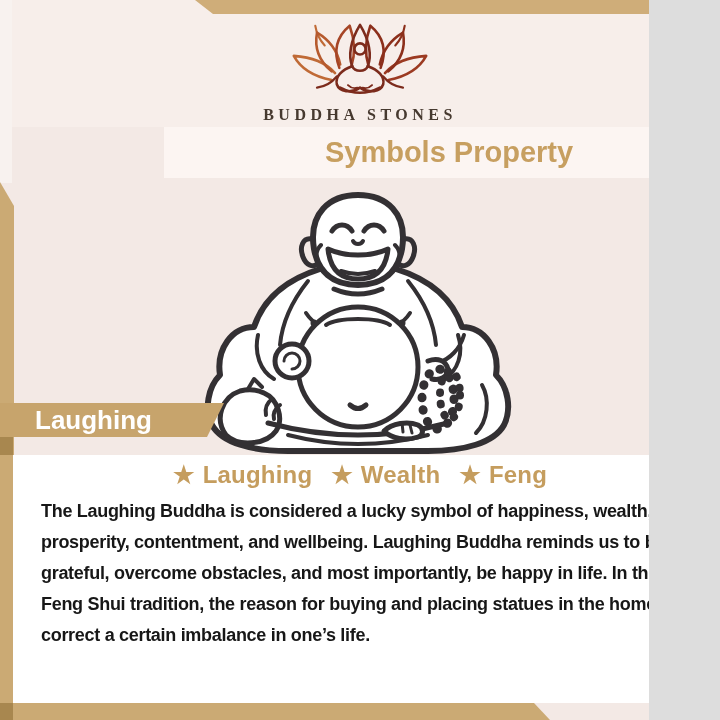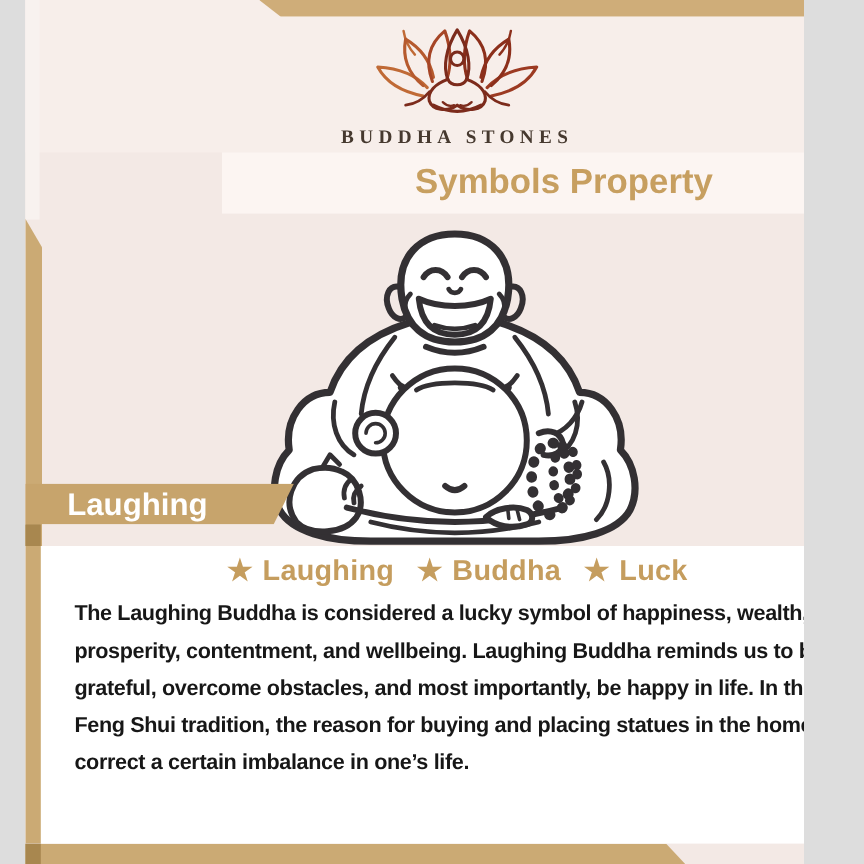--- a/index.html
+++ b/index.html
@@ -1,20 +1,19 @@
 <!DOCTYPE html>
 <html><head>
 <meta charset="utf-8">
 <style>
   html,body{margin:0;padding:0;background:#ddd;}
   #stage{
     position:relative;width:649px;height:720px;overflow:hidden;
     background:#f3e9e5;
     font-family:"Liberation Sans", sans-serif;
-    margin-left:21px;
   }
   
   .top-section{position:absolute;left:0;top:0;width:720px;height:127px;background:#f7eeea;}
   .left-light-strip{position:absolute;left:0;top:0;width:12px;height:183px;background:#f8f2ef;}
   .logo-wrap{position:absolute;left:0;top:14px;width:720px;height:110px;text-align:center;}
   .logo-wrap svg{display:block;margin:4px auto 0 auto;}
   .wordmark{
     font-family:"Liberation Serif", serif;font-size:16px;font-weight:600;
     letter-spacing:.28em;color:#46392f;margin-top:2px;
   }
@@ -173,19 +172,19 @@
 
       <path d="M146 104 Q170 114 194 104" stroke-width="5"></path>
     </svg>
   </div>
 
   <div class="figure-label">Laughing Buddha</div>
 
   <div class="content-panel">
     <div class="benefits-line">
       <span class="benefit"><span class="star">★</span><span>Laughing</span></span>
-      <span class="benefit"><span class="star">★</span><span>Buddha</span></span>
-      <span class="benefit"><span class="star">★</span><span>Luck</span></span>
+      <span class="benefit"><span class="star">★</span><span>Wealth</span></span>
+      <span class="benefit"><span class="star">★</span><span>Feng</span></span>
     </div>
     <p class="description-text">The Laughing Buddha is considered a lucky symbol of happiness, wealth, prosperity, contentment, and wellbeing. Laughing Buddha reminds us to be grateful, overcome obstacles, and most importantly, be happy in life. In the Feng Shui tradition, the reason for buying and placing statues in the home is to correct a certain imbalance in one’s life.</p>
   </div>
 
 </div>
 
 </body></html>

